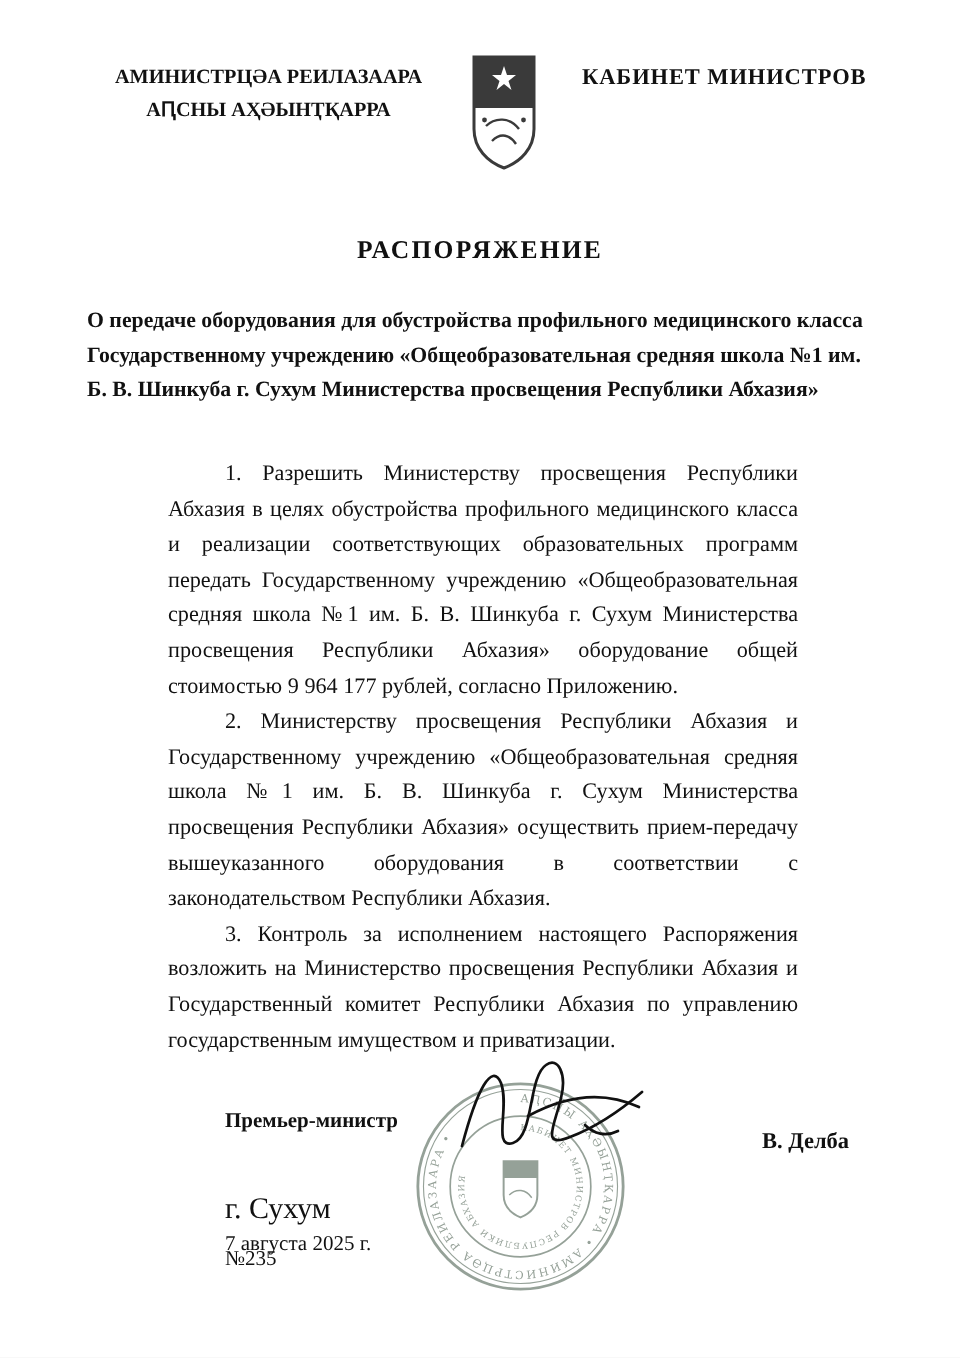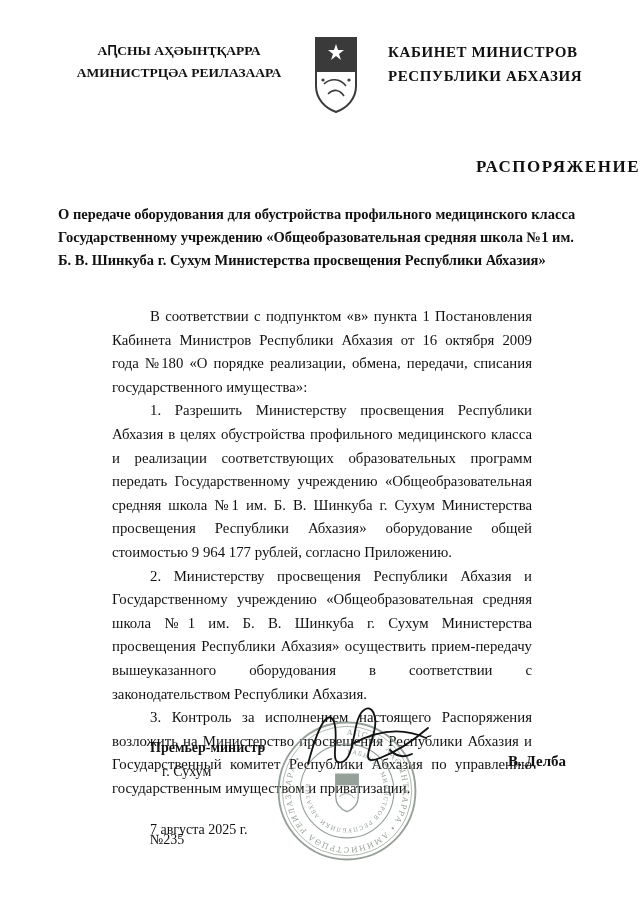--- a/index.html
+++ b/index.html
@@ -25,78 +25,76 @@
   }
   .emblem{position:absolute;left:314px;top:36px;width:44px;height:78px;}
   .hdr-right{
     position:absolute;left:388px;top:40px;
     font-weight:bold;font-size:15px;line-height:24px;letter-spacing:0.6px;
     white-space:nowrap;
   }
   
   .doc-title{
     position:absolute;top:157px;left:0;width:100%;
-    text-align:right;font-weight:bold;font-size:17px;letter-spacing:1.5px;
+    text-align:center;font-weight:bold;font-size:17px;letter-spacing:1.5px;
   }
   .doc-subject{
     position:absolute;top:203px;left:58px;width:524px;
     font-weight:bold;font-size:14.5px;line-height:23px;
   }
   
   .body-text{
     position:absolute;top:305px;left:112px;width:420px;
     font-size:14.8px;line-height:23.6px;text-align:justify;
   }
   .body-text p{text-indent:38px;}
   .body-text p.first-item{}
   
   .sig-post{position:absolute;left:150px;top:740px;font-weight:bold;font-size:14px;}
   .sig-name{position:absolute;left:508px;top:740px;font-weight:bold;font-size:15px;margin-top:13px;}
-  .place{position:absolute;left:150px;top:764px;font-size:14px;margin-left:12px;}
+  .place{position:absolute;left:150px;top:795px;font-size:20px;}
   .date{position:absolute;left:150px;top:822px;font-size:14px;}
   .doc-number{position:absolute;left:150px;top:832px;font-size:14px;}
   
   .seal{position:absolute;left:272px;top:716px;width:150px;height:150px;opacity:.9;z-index:1;}
   .seal-stroke{stroke:var(--seal);fill:none;}
   .seal-text{fill:var(--seal);font-family:"DejaVu Serif",serif;}
   .signature{position:absolute;left:298px;top:698px;width:140px;height:88px;z-index:2;}
   .sign-stroke{stroke:var(--text);fill:none;stroke-width:1.8;stroke-linecap:round;}
   .emblem-dark{fill:var(--emblem_dark);}
   .emblem-line{stroke:var(--emblem_dark);fill:none;}
 </style>
 </head>
 <body>
 
 <div class="page">
 
   <div class="hdr-left">
+    <div>АМИНИСТРЦӘА РЕИЛАЗААРА</div>
     <div>АԤСНЫ АҲӘЫНҬҚАРРА</div>
-    <div>АМИНИСТРЦӘА РЕИЛАЗААРА</div>
   </div>
 
   <svg class="emblem" viewBox="0 0 44 78" aria-hidden="true">
     <path d="M2,2 H42 V50 C42,63 33,72 22,76 C11,72 2,63 2,50 Z" fill="#ffffff" class="emblem-line" stroke-width="2"></path>
     <path class="emblem-dark" d="M2,2 H42 V36 H2 Z"></path>
     <polygon points="22,8 24,14 30,14 25,18 27,24 22,20 17,24 19,18 14,14 20,14" fill="#ffffff"></polygon>
     <path class="emblem-line" stroke-width="1.6" d="M10,48 C16,42 26,42 32,50 M14,58 C20,52 26,54 30,60"></path>
     <circle cx="9" cy="44" r="1.6" class="emblem-dark"></circle>
     <circle cx="35" cy="44" r="1.6" class="emblem-dark"></circle>
   </svg>
 
   <div class="hdr-right">
     <div>КАБИНЕТ МИНИСТРОВ</div>
-    <div>РЕСПУБЛИКИ АБХАЗИЯ</div>
   </div>
 
   <div class="doc-title">РАСПОРЯЖЕНИЕ</div>
 
   <div class="doc-subject">О передаче оборудования для обустройства профильного медицинского класса Государственному учреждению «Общеобразовательная средняя школа №1 им. Б. В. Шинкуба г. Сухум Министерства просвещения Республики Абхазия»</div>
 
   <div class="body-text">
-    <p>В соответствии с подпунктом «в» пункта 1 Постановления Кабинета Министров Республики Абхазия от 16 октября 2009 года №180 «О порядке реализации, обмена, передачи, списания государственного имущества»:</p>
     <p class="first-item">1. Разрешить Министерству просвещения Республики Абхазия в целях обустройства профильного медицинского класса и реализации соответствующих образовательных программ передать Государственному учреждению «Общеобразовательная средняя школа №1 им. Б. В. Шинкуба г. Сухум Министерства просвещения Республики Абхазия» оборудование общей стоимостью 9 964 177 рублей, согласно Приложению.</p>
     <p>2. Министерству просвещения Республики Абхазия и Государственному учреждению «Общеобразовательная средняя школа №1 им. Б. В. Шинкуба г. Сухум Министерства просвещения Республики Абхазия» осуществить прием-передачу вышеуказанного оборудования в соответствии с законодательством Республики Абхазия.</p>
     <p>3. Контроль за исполнением настоящего Распоряжения возложить на Министерство просвещения Республики Абхазия и Государственный комитет Республики Абхазия по управлению государственным имуществом и приватизации.</p>
   </div>
 
   <div class="sig-post">Премьер-министр</div>
   <div class="sig-name">В. Делба</div>
   <div class="place">г. Сухум</div>
   <div class="date">7 августа 2025 г.</div>
   <div class="doc-number">№235</div>

